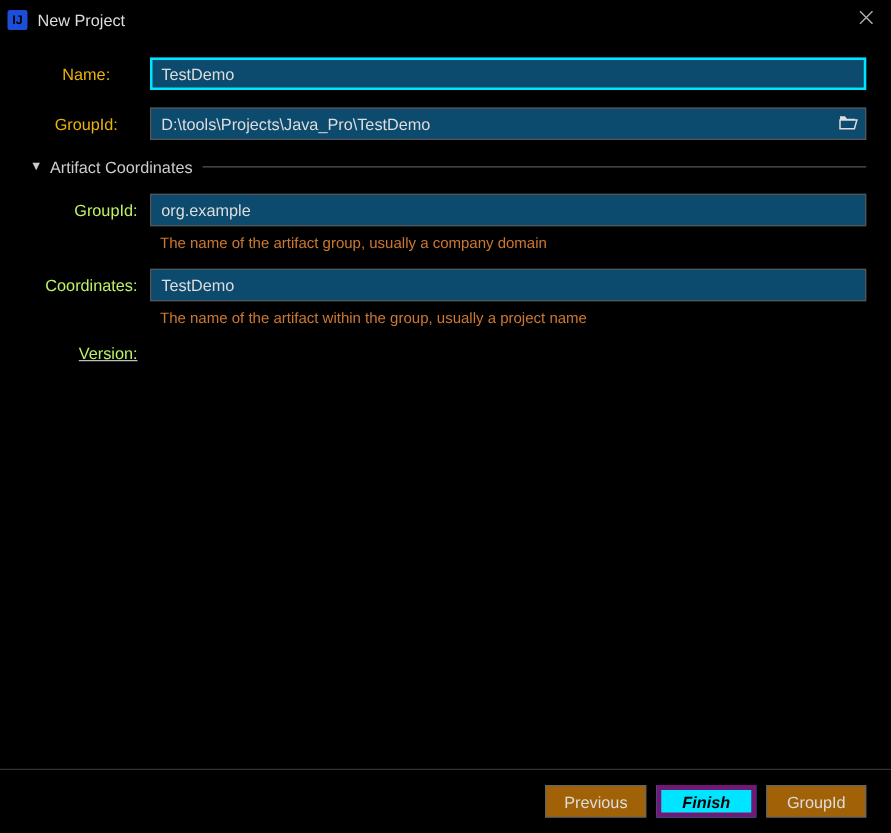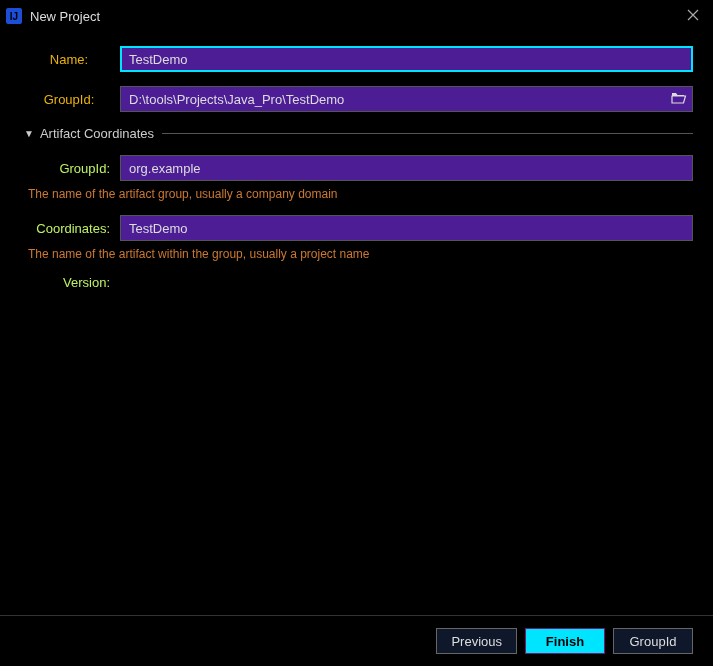--- a/index.html
+++ b/index.html
@@ -63,21 +63,21 @@
       text-align: center;
       color: #eab308;
       padding-right: 2px;
     }
     .form-input-wrap {
       flex: 1;
       position: relative;
     }
     .text-input {
       width: 100%;
-      background: #4c1d95;
+      background: #0c4a6e;
       border: 1px solid #555;
       color: #ddd;
       padding: 5px 8px;
       font-size: 13px;
       outline: none;
       height: 26px;
     }
     .text-input.focused {
       border: 2px solid #00e5ff;
       padding: 4px 7px;
@@ -120,53 +120,53 @@
     }
     .sub-label {
       width: 100px;
       text-align: right;
       color: #bef264;
       padding-right: 10px;
     }
     .hint-row {
       display: flex;
       margin-bottom: 14px;
-      flex-direction: column;
     }
     .hint-spacer {
       width: 100px;
     }
     .hint-text {
       color: #cc7832;
       font-size: 12px;
       padding-left: 8px;
       padding-top: 2px;
     }
     .footer {
       border-top: 1px solid #333;
       padding: 12px 20px;
       display: flex;
       justify-content: flex-end;
       gap: 8px;
     }
     .btn {
       min-width: 80px;
       height: 26px;
-      background: #0f172a;
+      background: #a16207;
       border: 1px solid #666;
       color: #ddd;
       font-size: 13px;
       cursor: pointer;
       padding: 0 14px;
     }
     .btn.primary {
       background: #00e5ff;
       color: #000;
-      border: 1px solid #701a75;
+      border: 4px solid #701a75;
       font-weight: bold;
+      font-style: italic;
     }
   </style>
 </head>
 <body>
 
 <div class="titlebar">
   <div class="app-icon">IJ</div>
   <div class="title-text">New Project</div>
   <div class="close-btn">
     <svg width="12" height="12" viewBox="0 0 12 12">
@@ -218,21 +218,21 @@
     <div class="sub-label">Coordinates:</div>
     <div class="form-input-wrap">
       <input type="text" class="text-input" value="TestDemo" style="">
     </div>
   </div>
   <div class="hint-row">
     <div class="hint-spacer"></div>
     <div class="hint-text">The name of the artifact within the group, usually a project name</div>
   </div>
 
-  <div class="sub-row" style="margin-bottom:14px;">
+  <div class="sub-row" style="margin-bottom:14px;text-decoration:underline;">
     <div class="sub-label">Version:</div>
   </div>
 
 </div>
 
 <div class="footer">
   <button class="btn">Previous</button>
   <button class="btn primary">Finish</button>
   <button class="btn">GroupId</button>
 </div>

